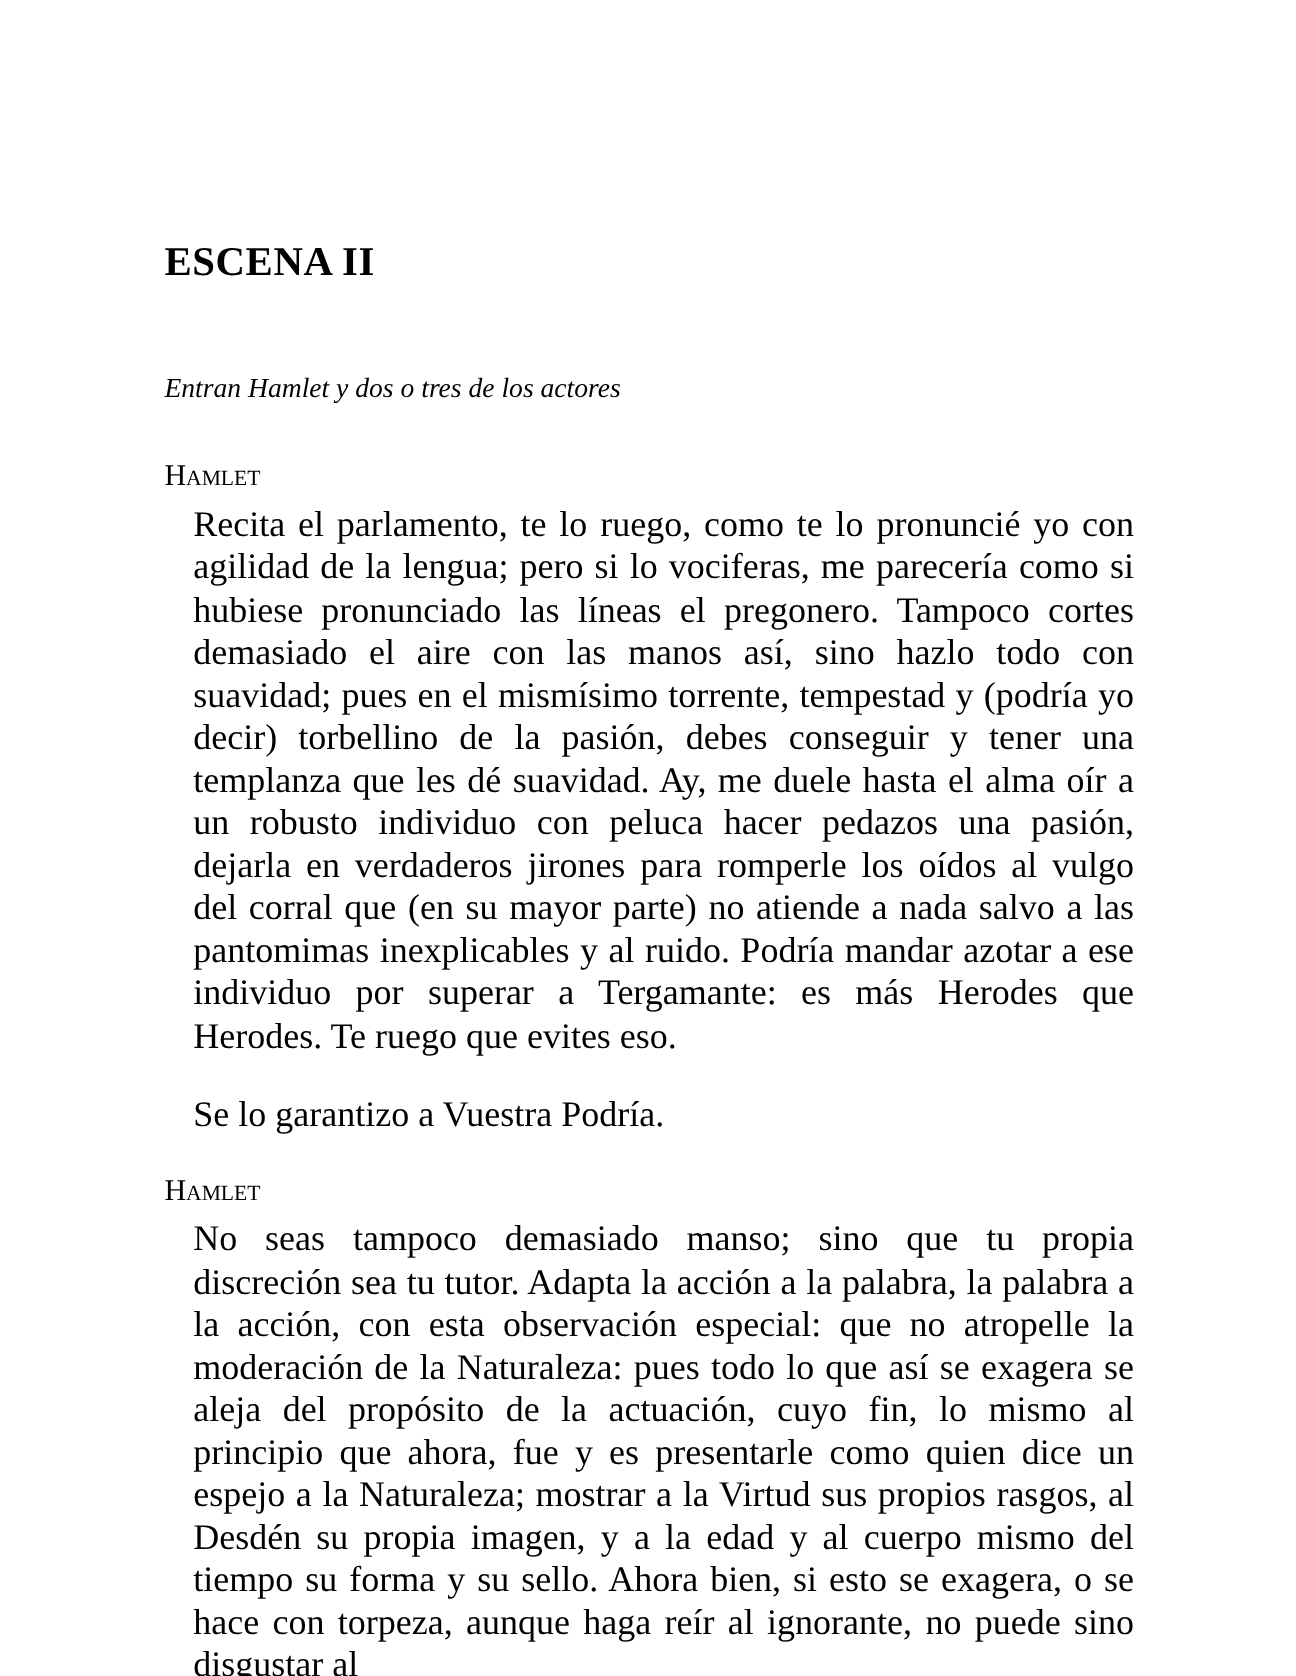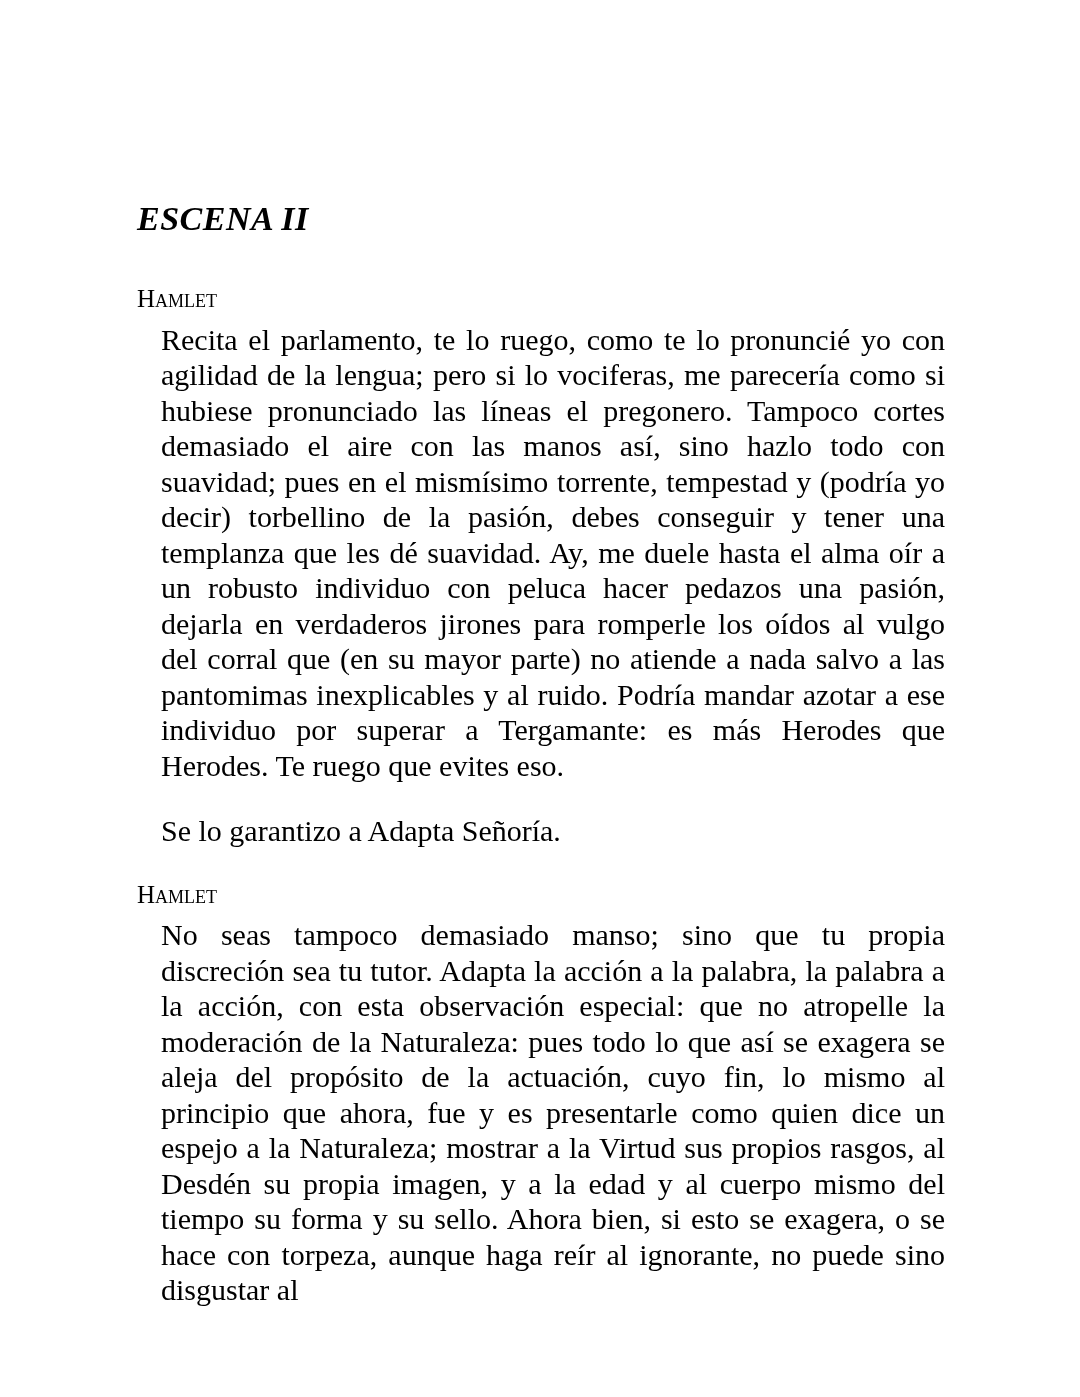--- a/index.html
+++ b/index.html
@@ -12,26 +12,25 @@
     width: 1080px;
     height: 1397px;
     background: #ffffff;
     box-sizing: border-box;
     padding: 200px 135px 0 137px;
     font-family: "Liberation Serif", "DejaVu Serif", serif;
     color: #000000;
     overflow: hidden;
   }
   .scene-heading {
-    margin: 0 0 46px 0;
+    margin: 0 0 72px 0;
     font-size: 34px;
     font-weight: bold;
     letter-spacing: 0.5px;
     line-height: 1.1;
-    font-style: italic;
   }
   .stage-direction {
     margin: 0 0 42px 0;
     font-style: italic;
     font-size: 23px;
     line-height: 1.3;
   }
   .speech {
     margin: 0 0 30px 0;
   }
@@ -48,28 +47,29 @@
     text-align: justify;
   }
 </style>
 </head>
 <body>
 
 <div class="page">
 
   <h1 class="scene-heading">ESCENA II</h1>
 
+  <p class="stage-direction">Entran Hamlet y dos o tres de los actores</p>
 
   <section class="speech">
     <div class="speaker">Hamlet</div>
     <p class="speech-text">Recita el parlamento, te lo ruego, como te lo pronuncié yo con agilidad de la lengua; pero si lo vociferas, me parecería como si hubiese pronunciado las líneas el pregonero. Tampoco cortes demasiado el aire con las manos así, sino hazlo todo con suavidad; pues en el mismísimo torrente, tempestad y (podría yo decir) torbellino de la pasión, debes conseguir y tener una templanza que les dé suavidad. Ay, me duele hasta el alma oír a un robusto individuo con peluca hacer pedazos una pasión, dejarla en verdaderos jirones para romperle los oídos al vulgo del corral que (en su mayor parte) no atiende a nada salvo a las pantomimas inexplicables y al ruido. Podría mandar azotar a ese individuo por superar a Tergamante: es más Herodes que Herodes. Te ruego que evites eso.</p>
   </section>
 
   <section class="speech">
-    <p class="speech-text">Se lo garantizo a Adapta Señoría.</p>
+    <p class="speech-text">Se lo garantizo a Vuestra Podría.</p>
   </section>
 
   <section class="speech">
     <div class="speaker">Hamlet</div>
     <p class="speech-text">No seas tampoco demasiado manso; sino que tu propia discreción sea tu tutor. Adapta la acción a la palabra, la palabra a la acción, con esta observación especial: que no atropelle la moderación de la Naturaleza: pues todo lo que así se exagera se aleja del propósito de la actuación, cuyo fin, lo mismo al principio que ahora, fue y es presentarle como quien dice un espejo a la Naturaleza; mostrar a la Virtud sus propios rasgos, al Desdén su propia imagen, y a la edad y al cuerpo mismo del tiempo su forma y su sello. Ahora bien, si esto se exagera, o se hace con torpeza, aunque haga reír al ignorante, no puede sino disgustar al</p>
   </section>
 
 </div>
 
 </body></html>

